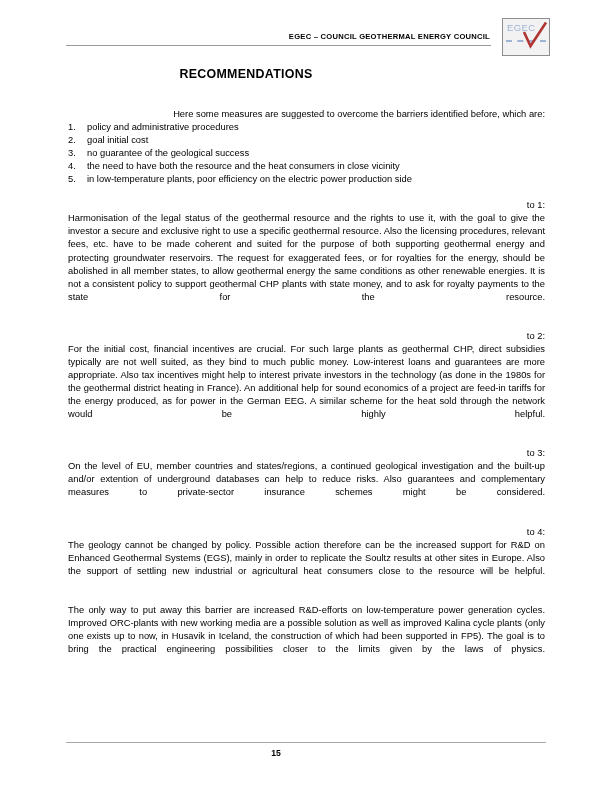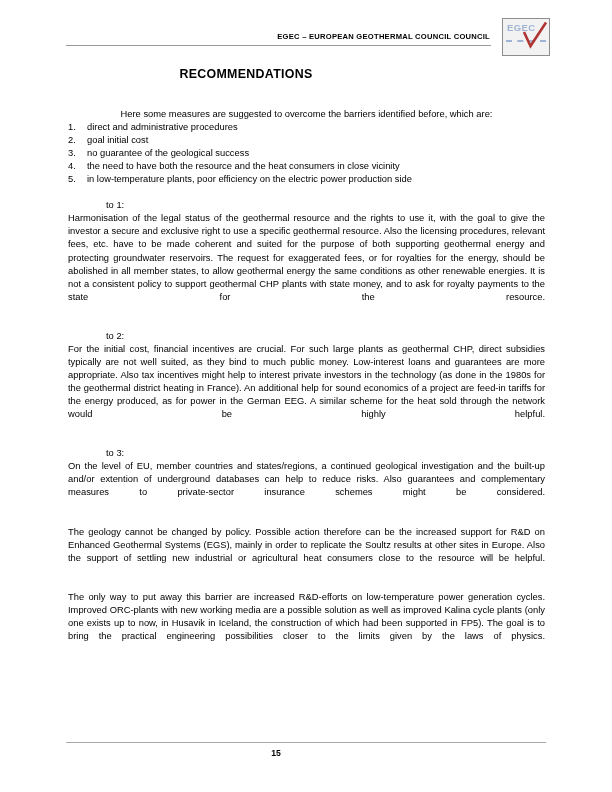--- a/index.html
+++ b/index.html
@@ -52,21 +52,21 @@
     height: 36px;
     border: 1px solid #8e8e8e;
     background: #f2f2f2;
     overflow: hidden;
   }
   #logo-text {
     position: absolute;
     left: 4px;
     top: 4px;
     font-size: 9.5px;
-    font-weight: bold;
+    font-weight: normal;
     letter-spacing: 0.4px;
     color: #9fb4d4;
     line-height: 1;
   }
   #logo-check {
     position: absolute;
     left: 18px;
     top: 2px;
     width: 28px;
     height: 28px;
@@ -95,21 +95,21 @@
   
   #content {
     position: absolute;
     left: 68px;
     top: 108px;
     width: 477px;
     font-size: 9.35px;
     line-height: 13.05px;
   }
   .intro-line {
-    text-align: center;
+    text-align: right;
     white-space: nowrap;
   }
   ol.barrier-list {
     list-style: none;
     margin: 0;
     padding: 0;
   }
   ol.barrier-list li {
     position: relative;
     padding-left: 19px;
@@ -117,21 +117,21 @@
   }
   ol.barrier-list li .num {
     position: absolute;
     left: 0;
     top: 0;
   }
   .gap {
     height: 13.05px;
   }
   .sec-label {
-    text-align: left;
+    text-align: right;
     padding-left: 38px;
   }
   .sec-body {
     text-align: justify;
     text-justify: inter-word;
   }
   .sec-body::after {
     content: "";
     display: inline-block;
     width: 100%;
@@ -153,41 +153,41 @@
     width: 552px;
     text-align: center;
     font-size: 8.6px;
     font-weight: bold;
   }
 </style>
 </head>
 <body>
 
 <div id="header">
-  <div id="header-title">EGEC – EUROPEAN GEOTHERMAL COUNCIL COUNCIL</div>
+  <div id="header-title">EGEC – COUNCIL GEOTHERMAL ENERGY COUNCIL</div>
   <div id="header-rule"></div>
 </div>
 
 <div id="logo">
   <div id="logo-text">EGEC</div>
   <div id="logo-dashes"></div>
   <svg id="logo-check" viewBox="0 0 28 28">
     <path d="M 3 11 L 9.5 25 L 25 1.5" fill="none" stroke="#b03535" stroke-width="2.6" stroke-linecap="butt" stroke-linejoin="miter"></path>
   </svg>
 </div>
 
 <div id="page-title">RECOMMENDATIONS</div>
 
 <div id="content">
 
   <div class="intro-line">Here some measures are suggested to overcome the barriers identified before, which are:</div>
 
   <ol class="barrier-list">
     <li>
-      <span class="num">1.</span><span>direct and administrative procedures</span>
+      <span class="num">1.</span><span>policy and administrative procedures</span>
     </li>
     <li>
       <span class="num">2.</span><span>goal initial cost</span>
     </li>
     <li>
       <span class="num">3.</span><span>no guarantee of the geological success</span>
     </li>
     <li>
       <span class="num">4.</span><span>the need to have both the resource and the heat consumers in close vicinity</span>
     </li>
@@ -206,20 +206,21 @@
   <div class="sec-label">to 2:</div>
   <div class="sec-body">For the initial cost, financial incentives are crucial. For such large plants as geothermal CHP, direct subsidies typically are not well suited, as they bind to much public money. Low-interest loans and guarantees are more appropriate. Also tax incentives might help to interest private investors in the technology (as done in the 1980s for the geothermal district heating in France). An additional help for sound economics of a project are feed-in tariffs for the energy produced, as for power in the German EEG. A similar scheme for the heat sold through the network would be highly helpful.</div>
 
   <div class="gap"></div>
 
   <div class="sec-label">to 3:</div>
   <div class="sec-body">On the level of EU, member countries and states/regions, a continued geological investigation and the built-up and/or extention of underground databases can help to reduce risks. Also guarantees and complementary measures to private-sector insurance schemes might be considered.</div>
 
   <div class="gap"></div>
 
+  <div class="sec-label">to 4:</div>
   <div class="sec-body">The geology cannot be changed by policy. Possible action therefore can be the increased support for R&amp;D on Enhanced Geothermal Systems (EGS), mainly in order to replicate the Soultz results at other sites in Europe. Also the support of settling new industrial or agricultural heat consumers close to the resource will be helpful.</div>
 
   <div class="gap"></div>
 
   <div class="sec-body">The only way to put away this barrier are increased R&amp;D-efforts on low-temperature power generation cycles. Improved ORC-plants with new working media are a possible solution as well as improved Kalina cycle plants (only one exists up to now, in Husavik in Iceland, the construction of which had been supported in FP5). The goal is to bring the practical engineering possibilities closer to the limits given by the laws of physics.</div>
 
 </div>
 
 <div id="footer-rule"></div>
 <div id="page-number">15</div>

